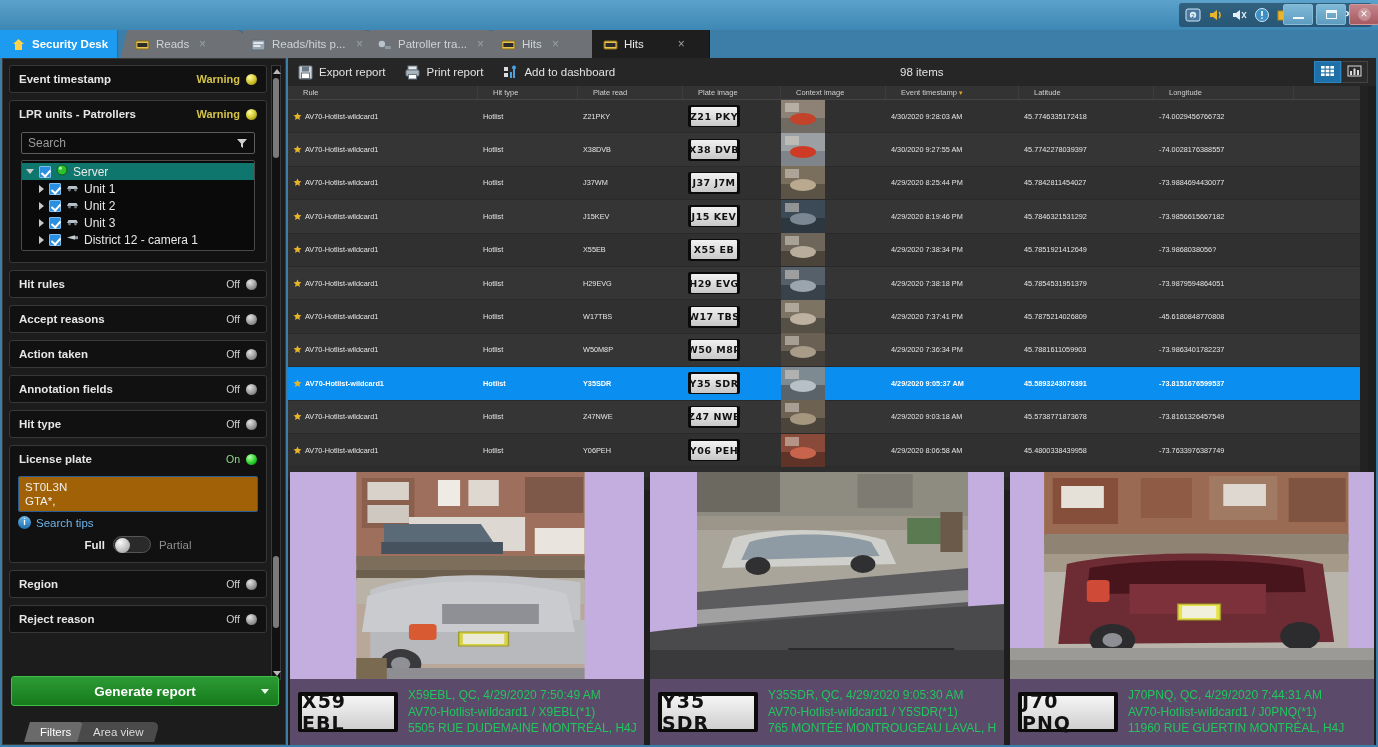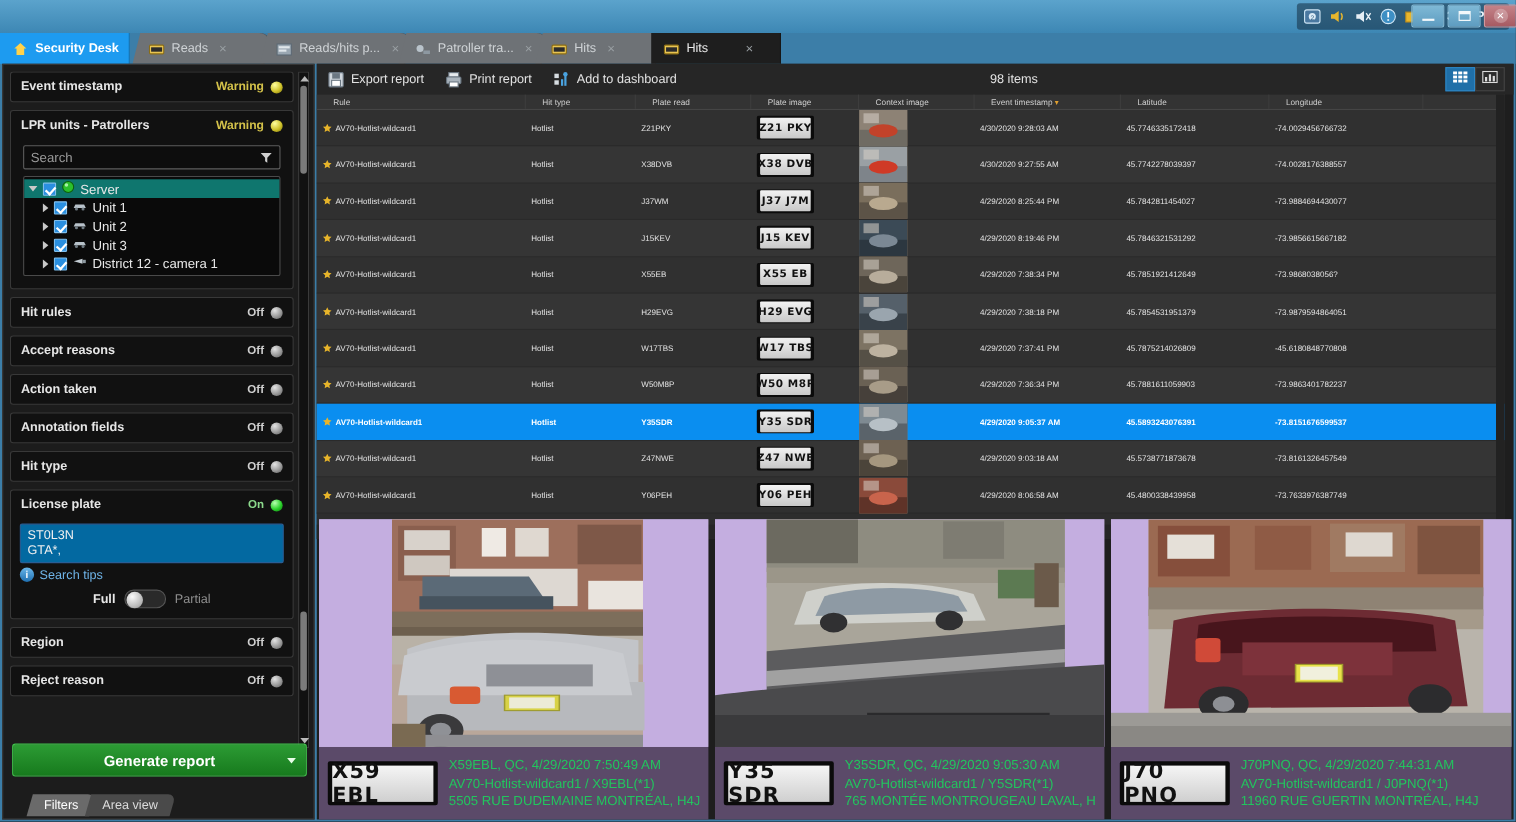--- a/index.html
+++ b/index.html
@@ -106,25 +106,25 @@
   .tnode.root { background: #0f766e; }
   .tnode.child { padding-left: 17px; }
   .arrowr { width:0;height:0;border-top:4px solid transparent;border-bottom:4px solid transparent;border-left:5px solid #c9c9c9;}
   .arrowd { width:0;height:0;border-left:4px solid transparent;border-right:4px solid transparent;border-top:5px solid #c9c9c9;}
   .cbx { width: 12px; height: 12px; background: #2a8fe0; border: 1px solid #7fbdeb; border-radius: 1px; position: relative; flex:0 0 auto;}
   .cbx:after { content:''; position:absolute; left:3px; top:1px; width:4px; height:7px; border:solid #fff;
                border-width: 0 2px 2px 0; transform: rotate(42deg); }
 
   .toggle-row { height: 26px; display: flex; align-items: center; padding: 0 9px; font-size: 11.5px;
                 font-weight: bold; color: #e6e6e6; }
-  .toggle-row .st { margin-left: auto; font-size: 10.5px; color: #cfcfcf; font-weight: bold;}
+  .toggle-row .st { margin-left: auto; font-size: 10.5px; color: #cfcfcf; font-weight: normal;}
   .toggle-row .st.on { color: #8cd98c; }
 
   .plate-input {
-    background: #0369a1; border: 1px solid #2a5d94; border-radius: 2px; height: 36px;
+    background: #a16207; border: 1px solid #2a5d94; border-radius: 2px; height: 36px;
     padding: 3px 6px; color: #f0f0f0; font-size: 11.5px; line-height: 14px; margin-bottom: 4px;
   }
   .tips { display:flex; align-items:center; gap:5px; color:#6fb4e8; font-size: 11.5px; margin-bottom: 7px;}
   .infoic { width:13px;height:13px;border-radius:50%;background:linear-gradient(#69b6ea,#1f6fb0);
             color:#fff;font-size:9px;font-weight:bold;text-align:center;line-height:13px;}
   .fpswitch { display: flex; align-items: center; justify-content: center; gap: 8px; font-size: 11.5px; }
   .fpswitch .lbl { color: #e8e8e8; font-weight: bold;}
   .fpswitch .lbl.dim { color: #8e8e8e; font-weight: normal;}
   .swtrack { width: 38px; height: 17px; border-radius: 9px; background: #2a2a2a; border: 1px solid #555;
              position: relative; }

